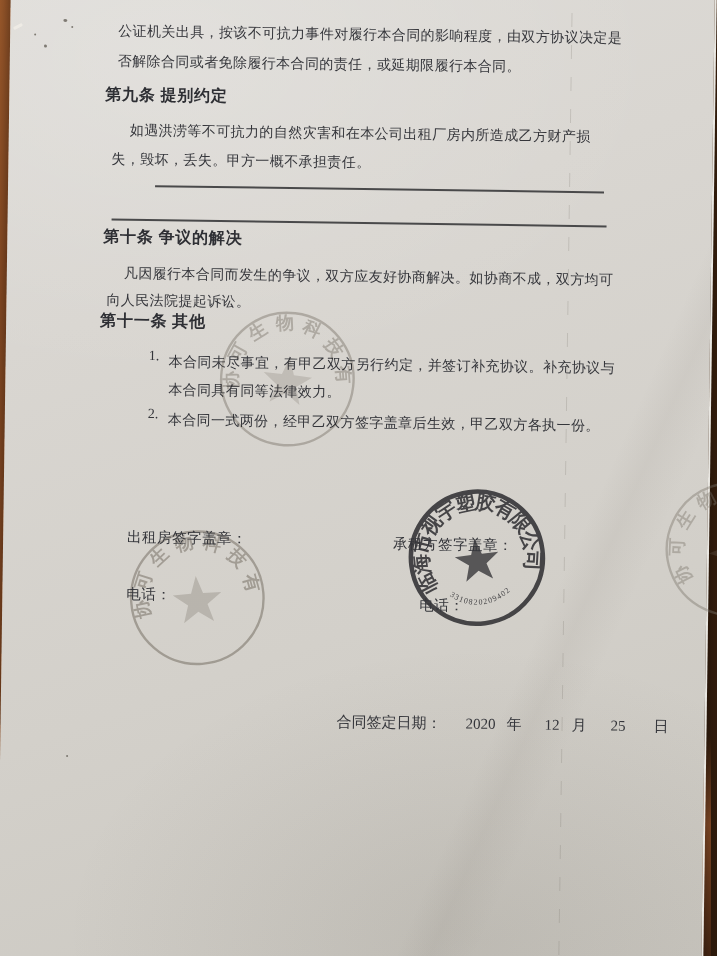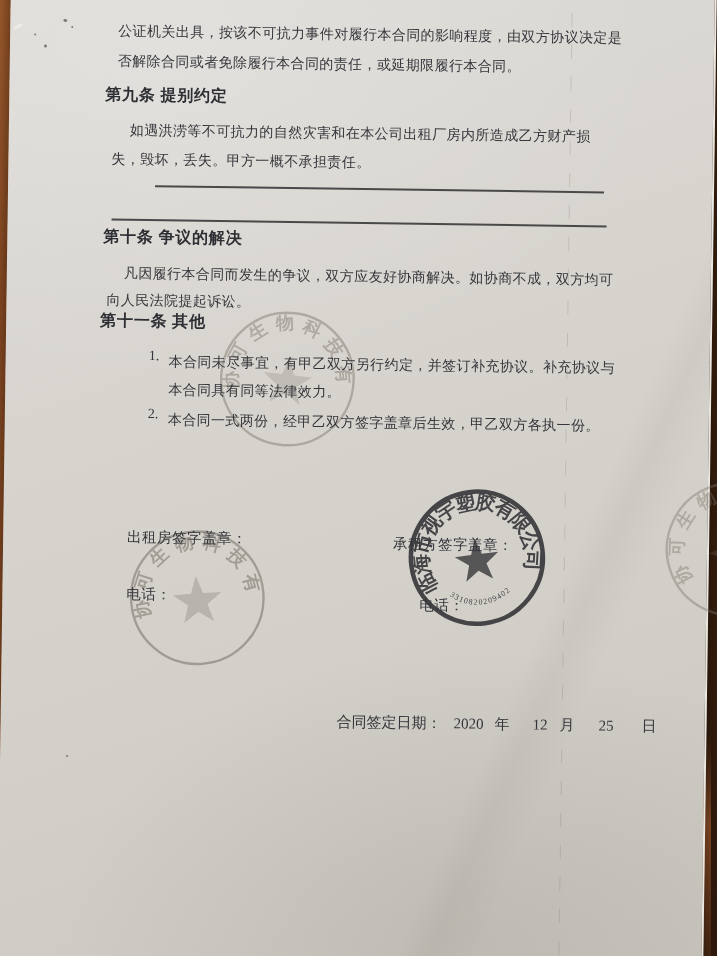--- a/index.html
+++ b/index.html
@@ -132,21 +132,21 @@
       <textPath href="#arc-c" textLength="200" lengthAdjust="spacing">临海市视宇塑胶有限公司</textPath>
     </text>
     <text font-size="8" fill="#44444a">
       <textPath href="#arc-n" textLength="66" lengthAdjust="spacing">3310820209402</textPath>
     </text>
     <polygon points="72,53 66.6,68.6 50.1,68.9 63.3,78.8 58.5,94.6 72,85.2 85.5,94.6 80.8,78.8 93.9,68.9 77.4,68.6" opacity=".88" fill="#44444a"></polygon>
   </svg>
 
   <div class="t" style="left:336px;top:735px;">
     <span class="date-part">合同签定日期：</span>
-    <span class="date-part" style="margin-left:8px;">2020</span>
+    <span class="date-part" style="margin-left:20px;">2020</span>
     <span class="date-part" style="margin-left:7px;">年</span>
     <span class="date-part" style="margin-left:19px;">12</span>
     <span class="date-part" style="margin-left:8px;">月</span>
     <span class="date-part" style="margin-left:20px;">25</span>
     <span class="date-part" style="margin-left:24px;">日</span>
   </div>
 
   <div class="crease"></div>
 </div>
 

